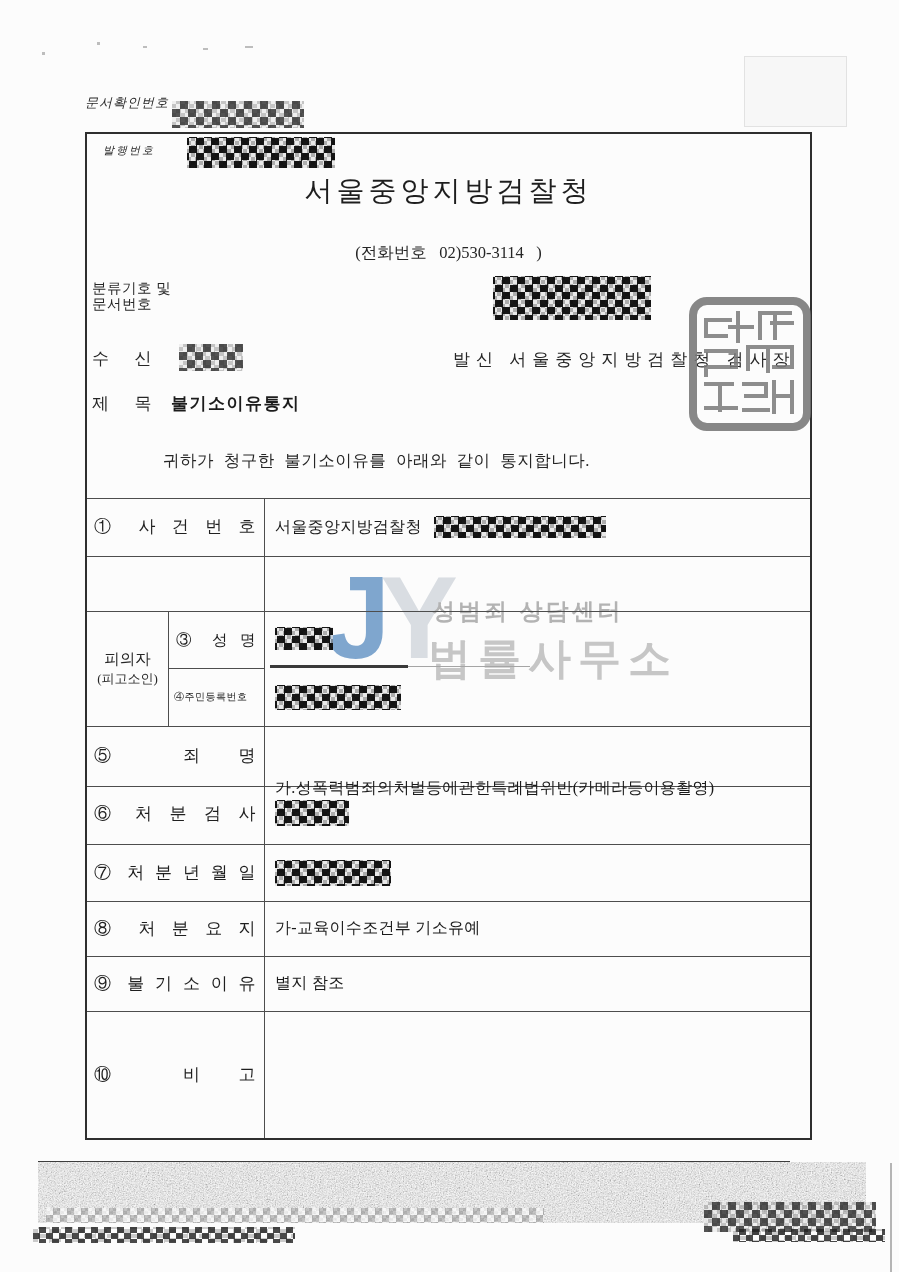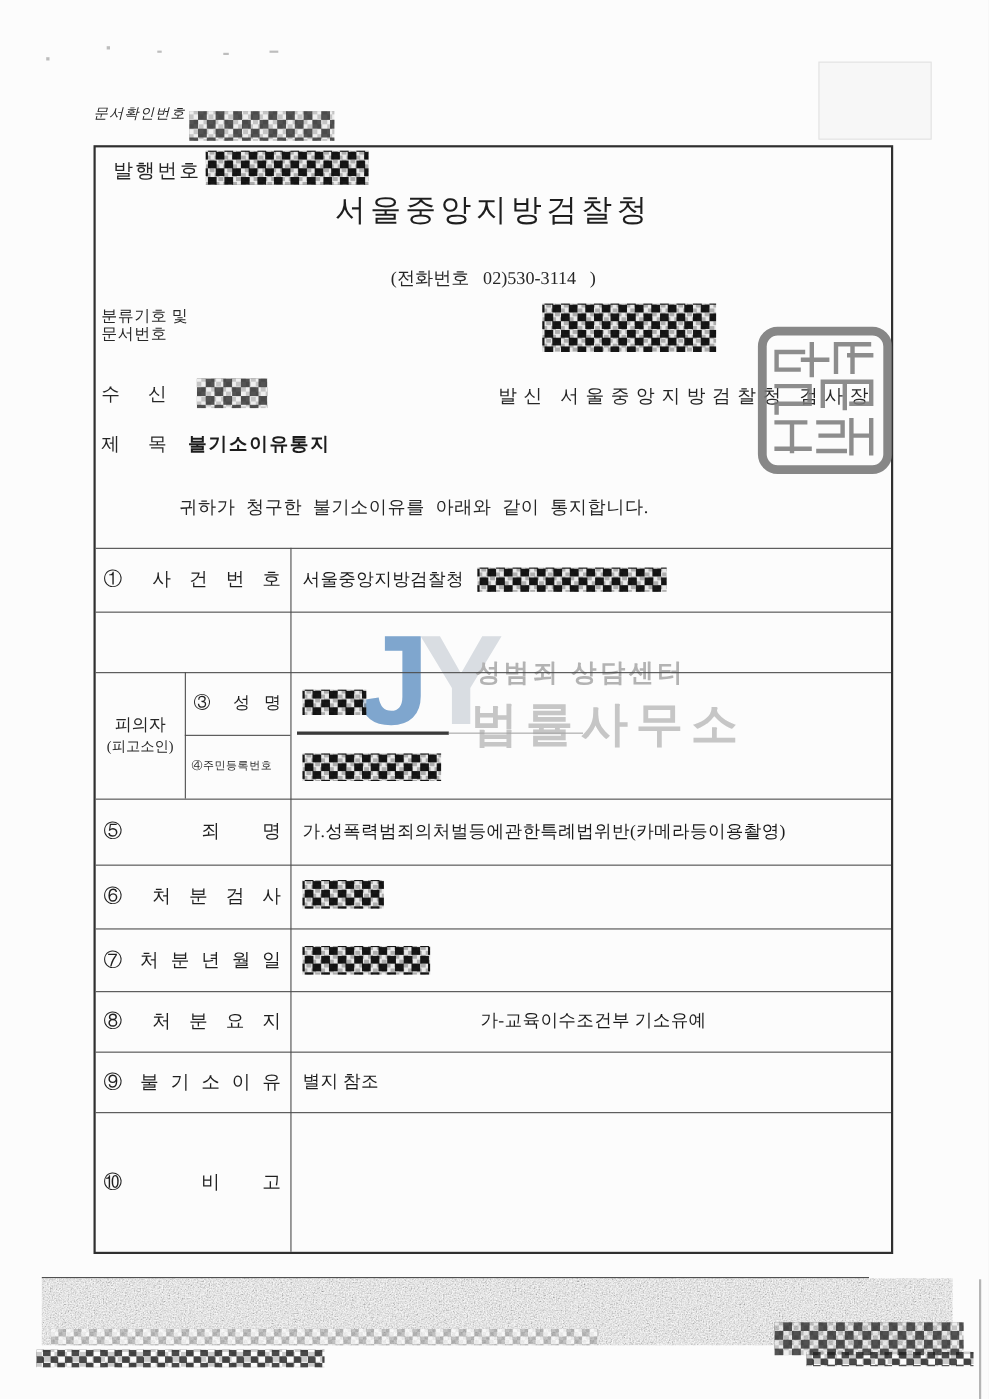--- a/index.html
+++ b/index.html
@@ -84,21 +84,21 @@
     </div>
     <div class="wm-line1" style="color:#b3b3b3;">성범죄 상담센터</div>
     <div class="wm-line2" style="color:#c6c6c6;">법률사무소</div>
   </div>
 
   <div class="abs" style="left:85px;top:94px;font-size:13px;letter-spacing:1px;font-style:italic;">문서확인번호</div>
   <div class="mosaic" style="left:172px;top:101px;width:132px;height:27px;"></div>
 
   <div id="doc-box">
 
-    <div class="abs" style="left:16px;top:9px;font-size:18px;letter-spacing:2px;">발행번호</div>
+    <div class="abs" style="left:16px;top:9px;font-size:11px;letter-spacing:2px;font-style:italic;">발행번호</div>
     <div class="mosaic mosaic--dark" style="left:100px;top:3px;width:148px;height:31px;"></div>
 
     <div class="abs" style="left:0;width:100%;top:38px;text-align:center;font-size:28px;letter-spacing:4px;color:#1e1e1e;">서울중앙지방검찰청</div>
     <div class="abs pre" style="left:0;width:100%;top:108px;text-align:center;font-size:16.5px;">(전화번호   02)530-3114   )</div>
 
     <div class="abs" style="left:5px;top:146px;font-size:14.5px;line-height:16px;letter-spacing:.5px;">
       <div>분류기호 및</div>
       <div>문서번호</div>
     </div>
     <div class="mosaic mosaic--dark" style="left:406px;top:142px;width:158px;height:44px;"></div>
@@ -144,36 +144,36 @@
     <div class="tv" style="top:477px;height:54px;">
       <span class="mosaic mosaic--dark" style="position:static;display:inline-block;width:58px;height:23px;"></span>
     </div>
 
     <div class="tl" style="left:87px;width:88px;top:534px;line-height:58px;font-size:10px;text-align:left;text-align-last:left;">④주민등록번호</div>
     <div class="tv" style="top:534px;height:58px;">
       <span class="mosaic mosaic--dark" style="position:static;display:inline-block;width:126px;height:25px;"></span>
     </div>
 
     <div class="tl" style="top:592px;line-height:60px;">⑤&nbsp;죄 명</div>
-    <div class="tv" style="top:592px;height:60px;text-align:right;">
+    <div class="tv" style="top:624px;height:60px;text-align:right;">
       <span>가.성폭력범죄의처벌등에관한특례법위반(카메라등이용촬영)</span>
     </div>
 
-    <div class="tl" style="top:652px;line-height:58px;">⑥&nbsp;처 분 검 사</div>
+    <div class="tl" style="top:652px;line-height:58px;font-family:Liberation Mono, monospace;">⑥&nbsp;처 분 검 사</div>
     <div class="tv" style="top:652px;height:54px;">
       <span class="mosaic mosaic--dark" style="position:static;display:inline-block;width:74px;height:26px;"></span>
     </div>
 
     <div class="tl" style="top:710px;line-height:57px;">⑦&nbsp;처 분 년 월 일</div>
     <div class="tv" style="top:710px;height:57px;">
       <span class="mosaic mosaic--dark" style="position:static;display:inline-block;width:116px;height:26px;"></span>
     </div>
 
     <div class="tl" style="top:767px;line-height:55px;">⑧&nbsp;처 분 요 지</div>
-    <div class="tv" style="top:767px;height:55px;justify-content:center;">
+    <div class="tv" style="top:767px;height:55px;">
       <span>가-교육이수조건부 기소유예</span>
     </div>
 
     <div class="tl" style="top:822px;line-height:55px;">⑨&nbsp;불 기 소 이 유</div>
     <div class="tv" style="top:822px;height:55px;">
       <span>별지 참조</span>
     </div>
 
     <div class="tl" style="top:877px;line-height:127px;">⑩&nbsp;비 고</div>
 

